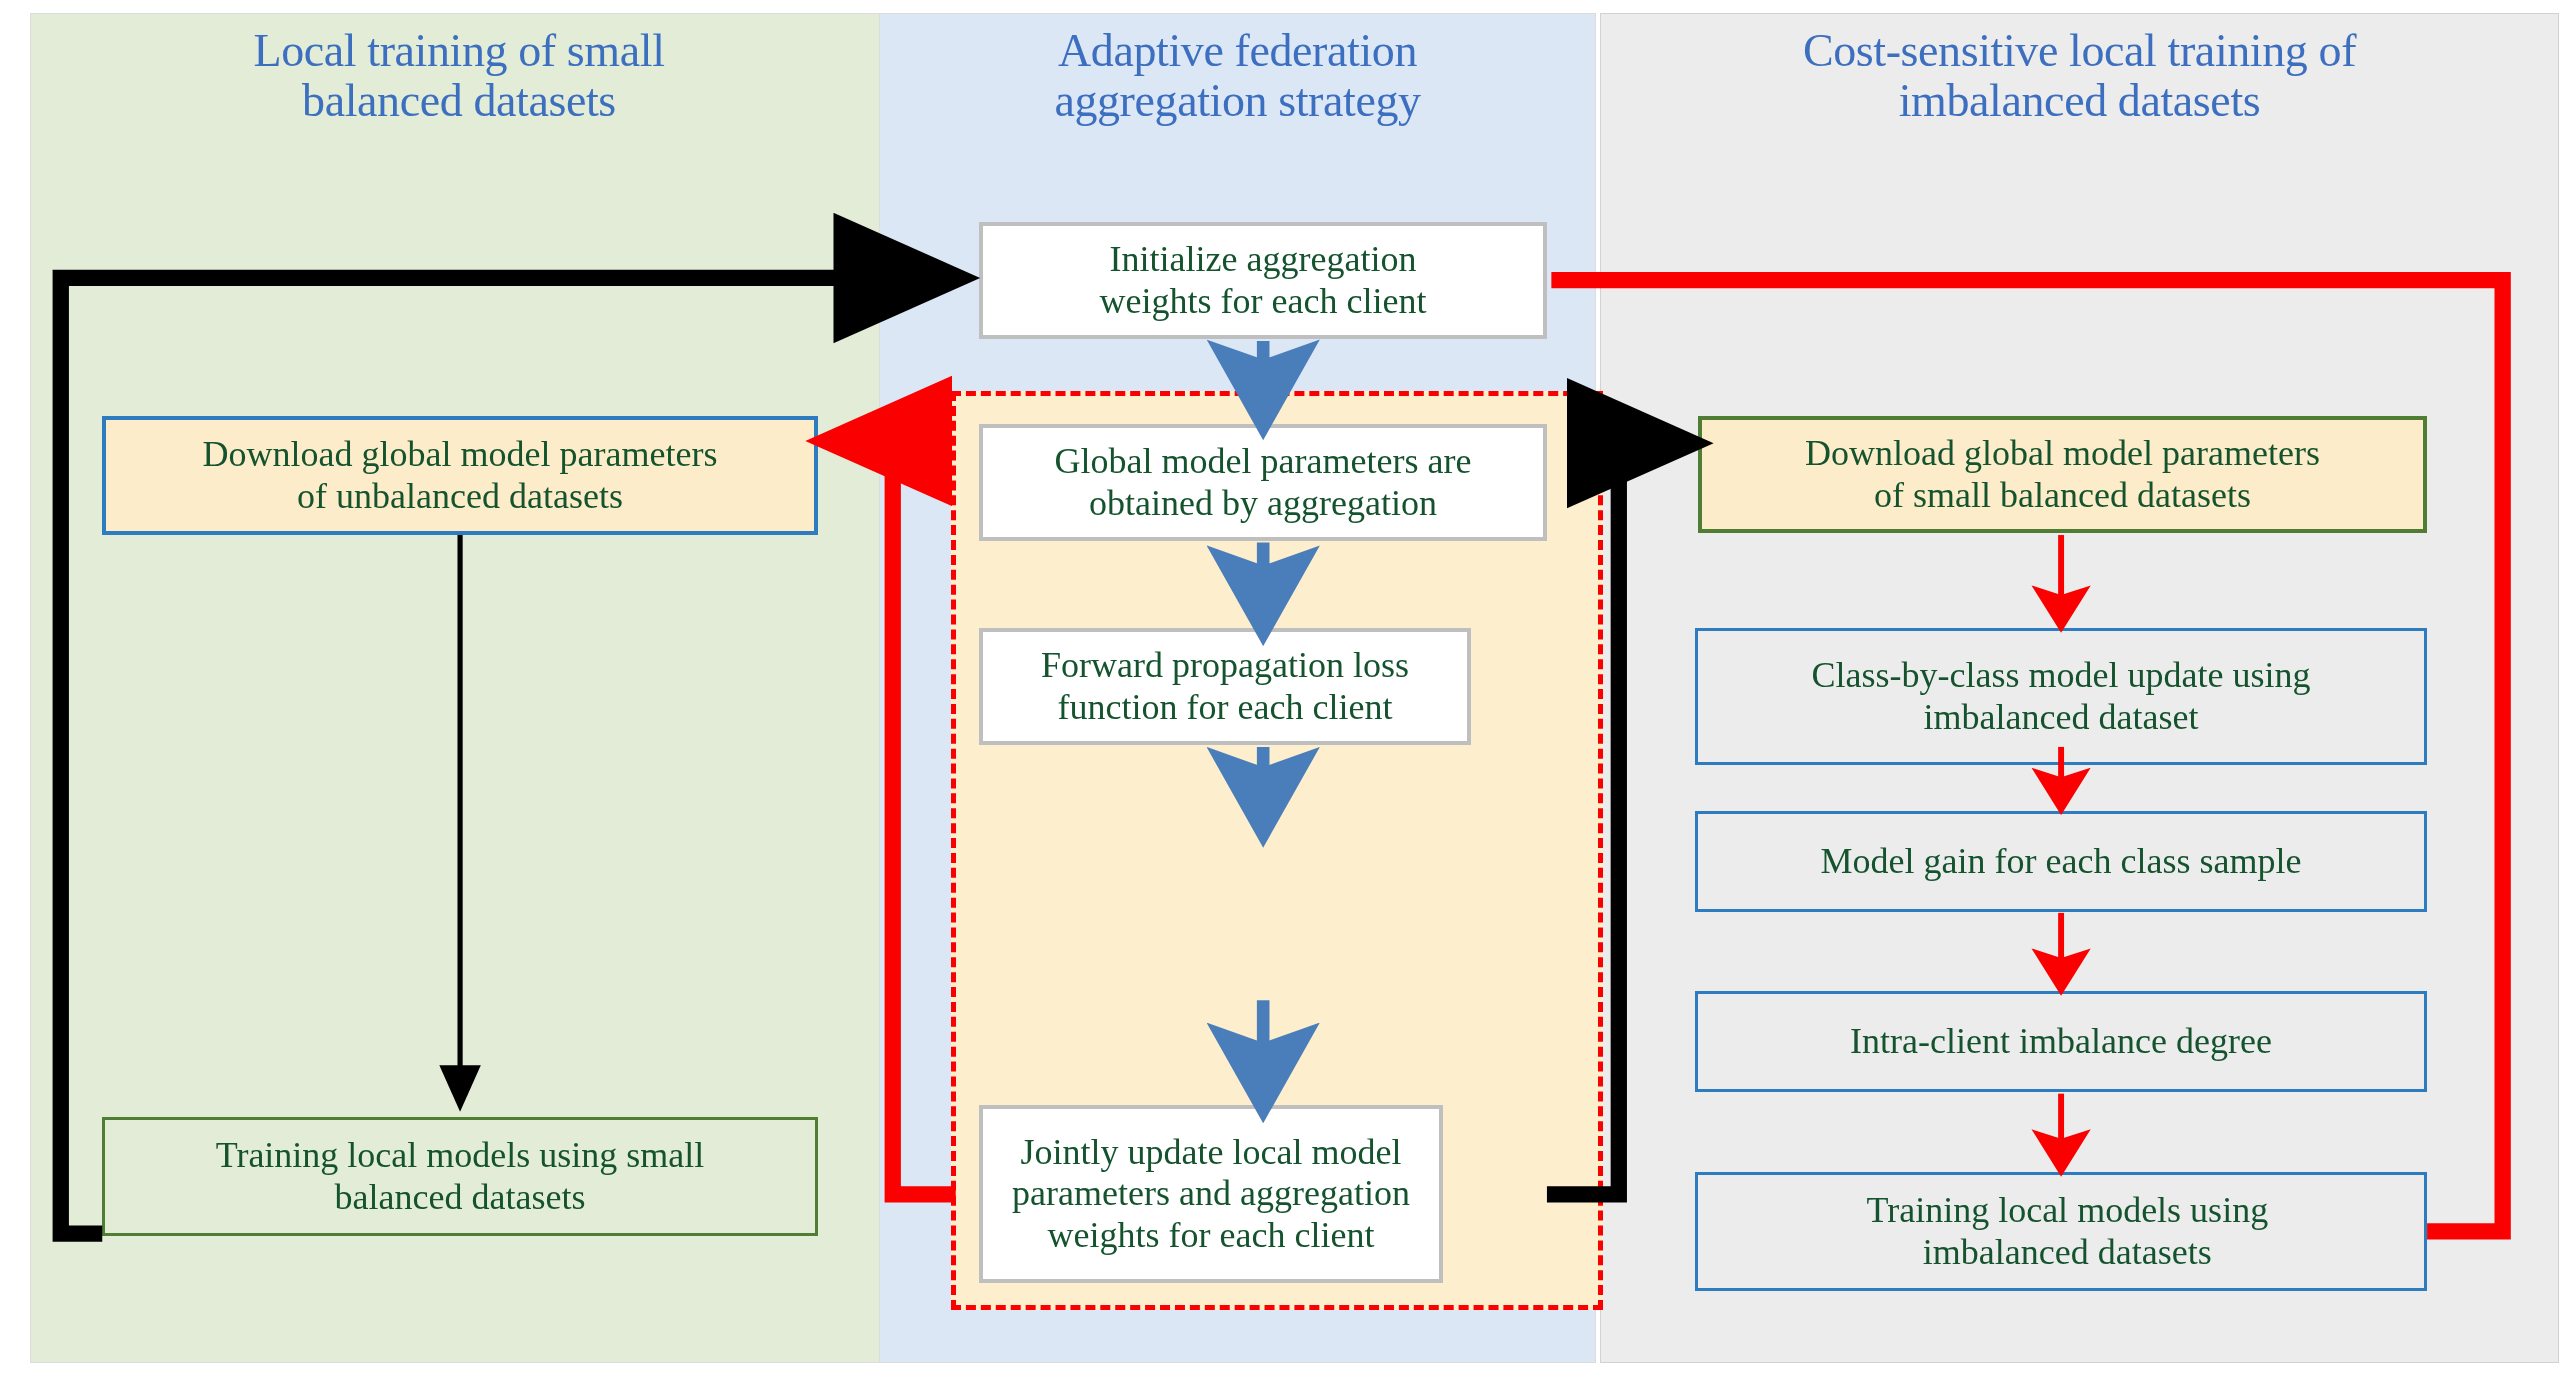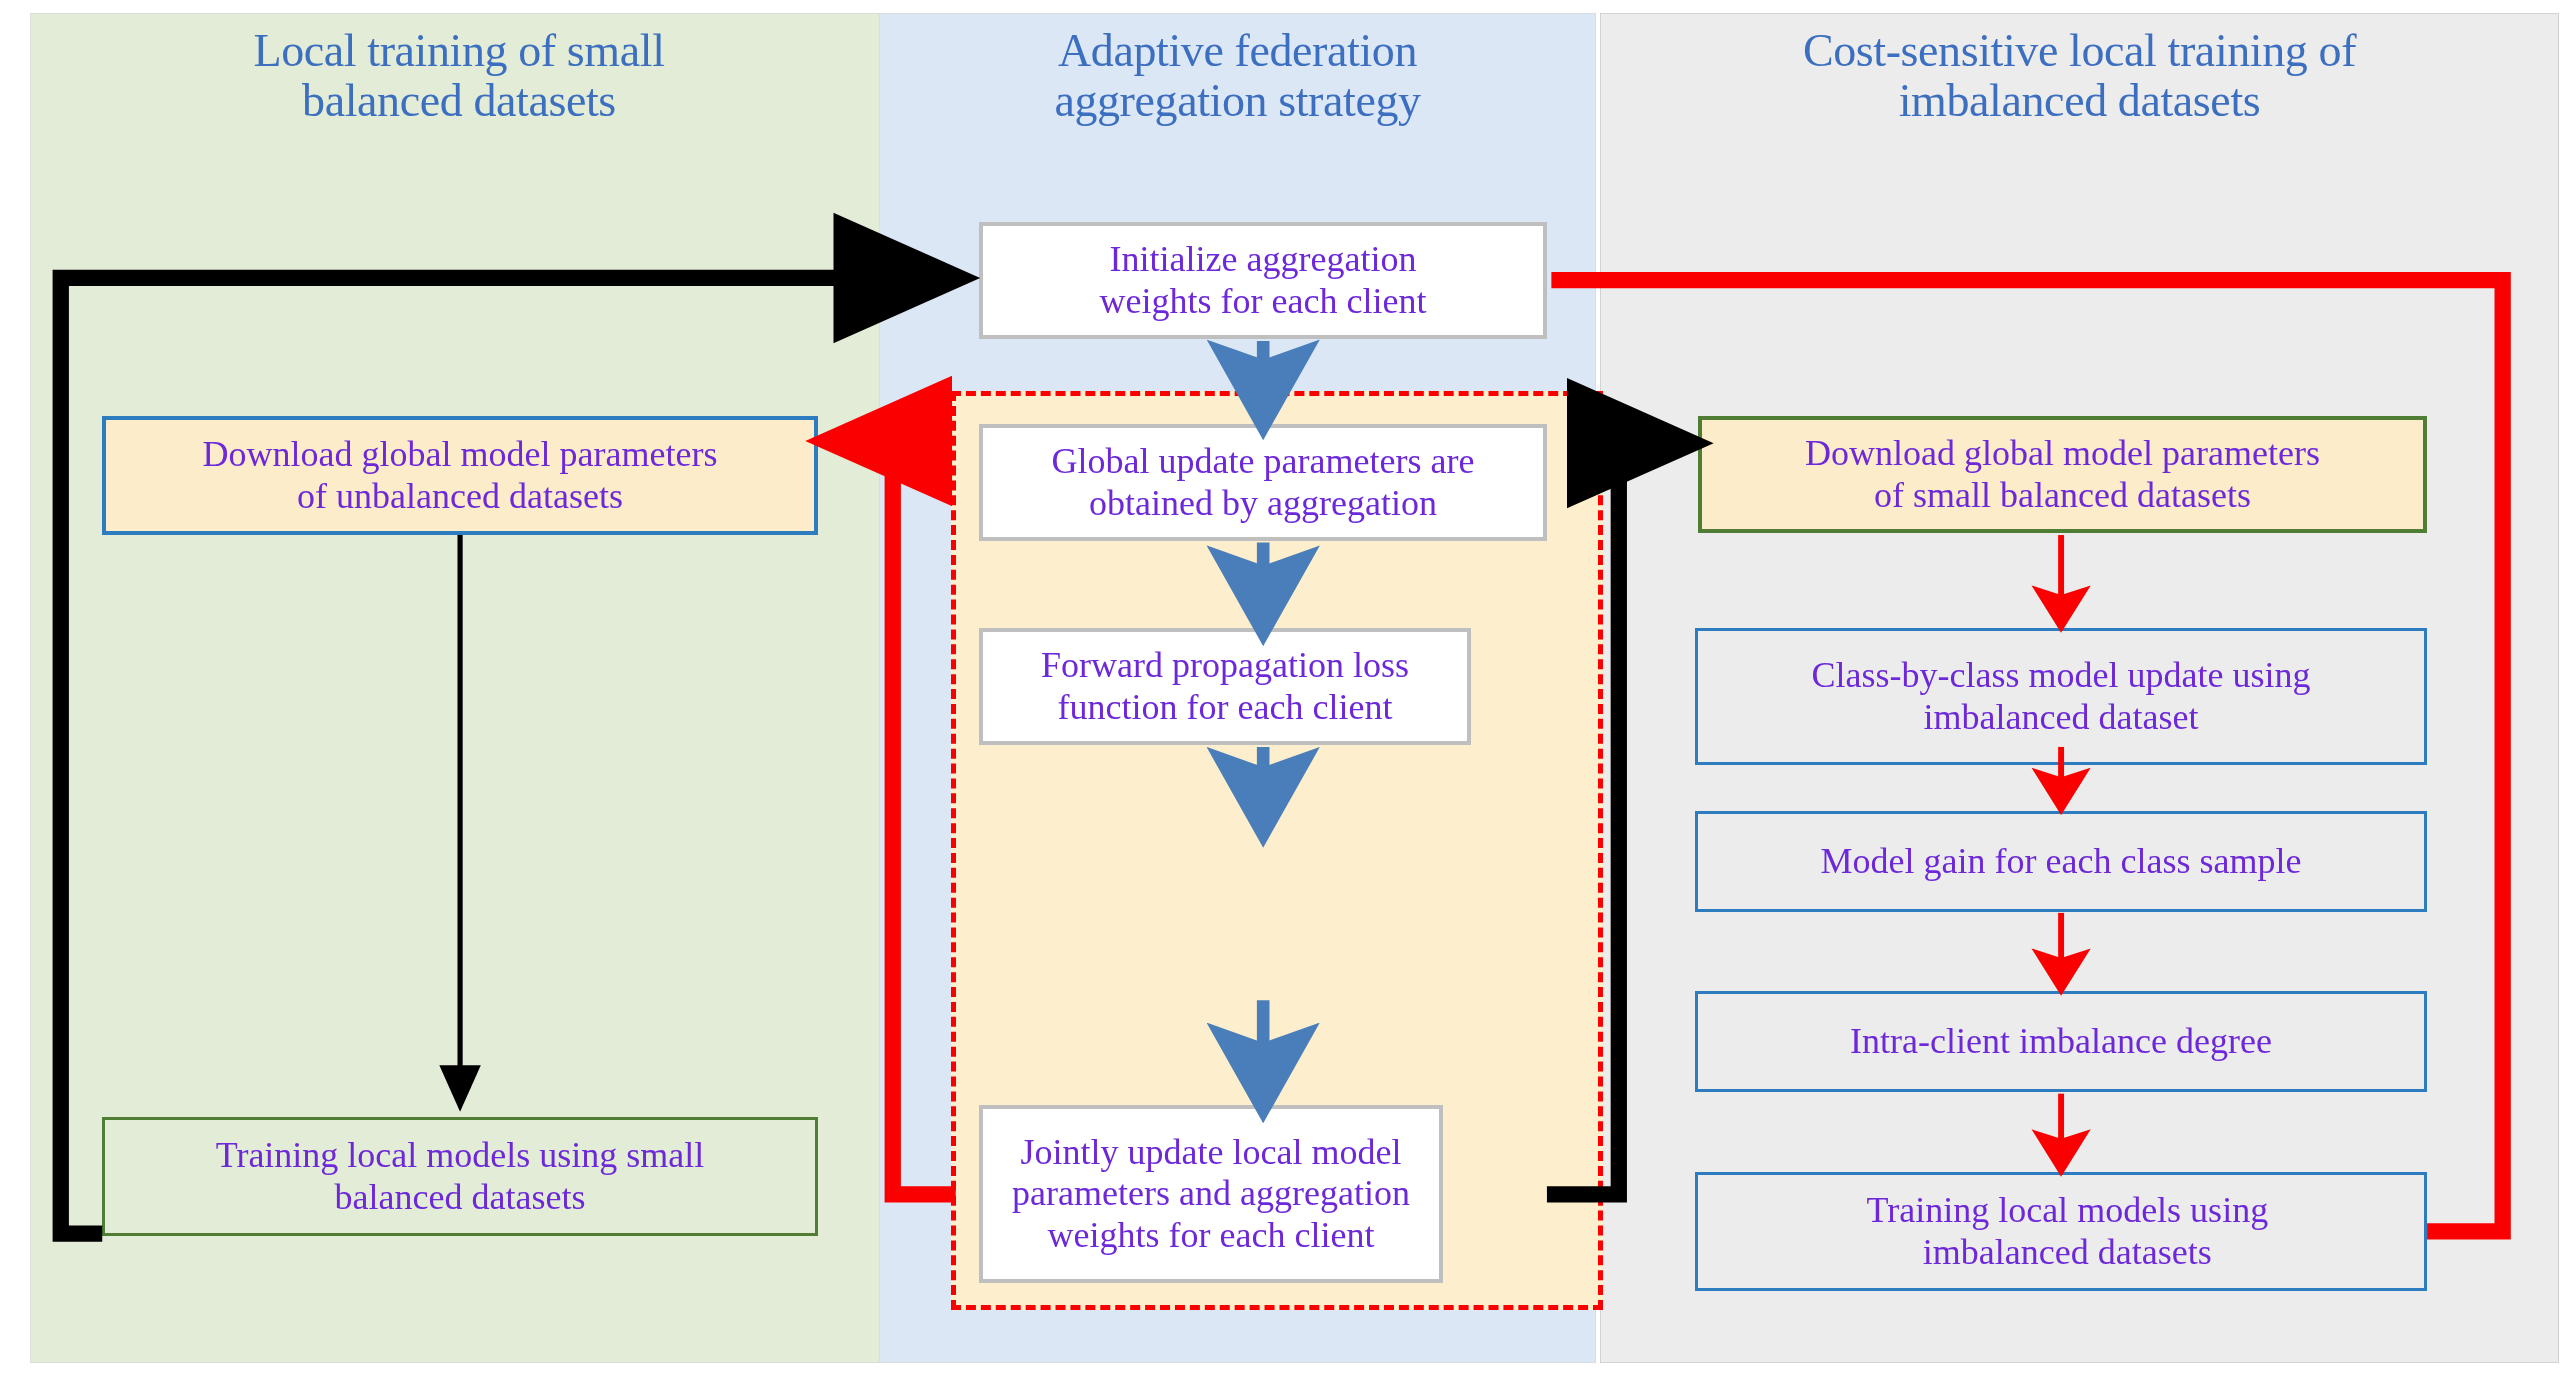--- a/index.html
+++ b/index.html
@@ -40,21 +40,21 @@
   }
 
   
   .box {
     position: absolute;
     box-sizing: border-box;
     display: flex;
     align-items: center;
     justify-content: center;
     text-align: center;
-    color: #6d28d9;
+    color: #14532d;
     font-size: 36px;
     line-height: 1.14;
     white-space: pre-line;
     padding: 3px 7.4px;
   }
   .box-blue-cream  { border: 4.4px solid #2e7cc0; background: #fcecc9; }
   .box-green-plain { border: 3.7px solid #4e7d33; background: transparent; }
   .box-green-cream { border: 4.4px solid #4e7d33; background: #fcecc9; }
   .box-blue-plain  { border: 3.7px solid #2e7cc0; background: transparent; }
   .box-gray-white  { border: 4.4px solid #bfbfbf; background: #ffffff; }
@@ -104,21 +104,21 @@
 
   <div class="box box-blue-cream" style="left:102px; top:416px; width:716px; height:119px;">Download global model parameters
 of unbalanced datasets</div>
 
   <div class="box box-green-plain" style="left:102px; top:1117px; width:716px; height:119px;">Training local models using small
 balanced datasets</div>
 
   <div class="box box-gray-white" style="left:979px; top:222px; width:568px; height:117px;">Initialize aggregation
 weights for each client</div>
 
-  <div class="box box-gray-white" style="left:979px; top:424px; width:568px; height:117px;">Global update parameters are
+  <div class="box box-gray-white" style="left:979px; top:424px; width:568px; height:117px;">Global model parameters are
 obtained by aggregation</div>
 
   <div class="box box-gray-white" style="left:979px; top:628px; width:492px; height:117px;">Forward propagation loss
 function for each client</div>
 
 
   <div class="box box-gray-white" style="left:979px; top:1105px; width:464px; height:178px;">Jointly update  local model
 parameters and aggregation
 weights for each client</div>
 

